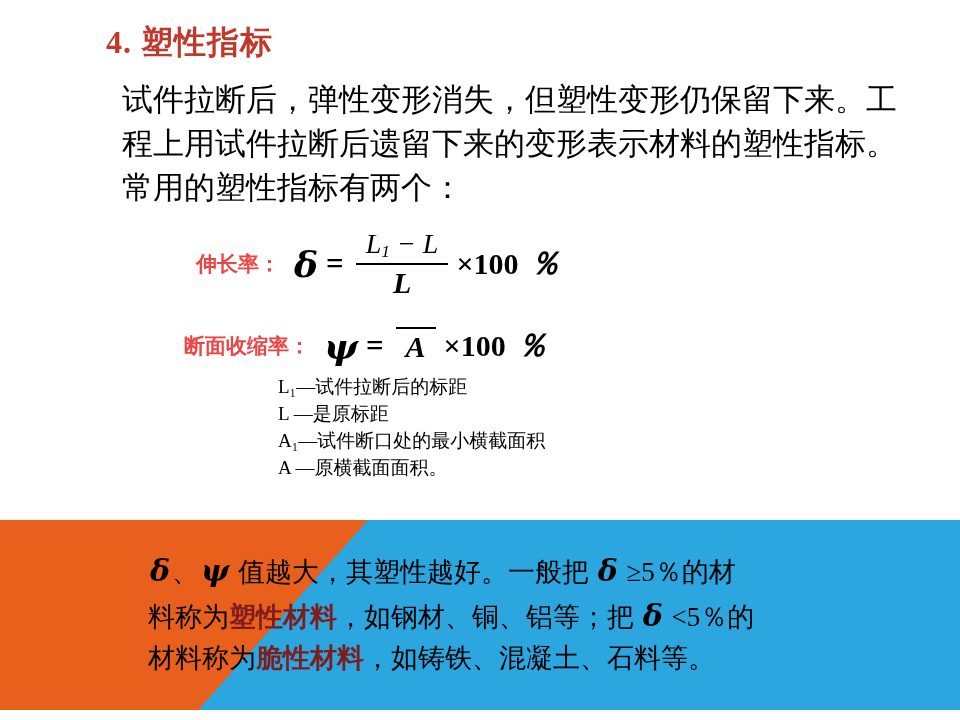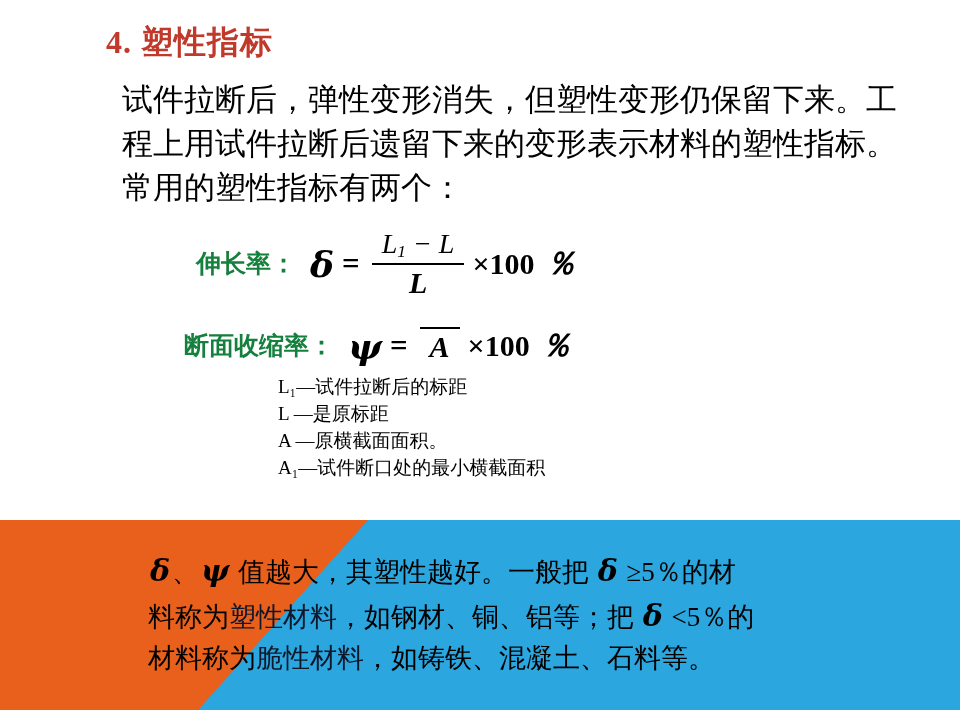--- a/index.html
+++ b/index.html
@@ -59,23 +59,23 @@
   .formula-row {
     display: flex;
     align-items: center;
     margin-bottom: 6px;
   }
   .formula-row.row1 { padding-left: 90px; }
   .formula-row.row2 { padding-left: 78px; margin-top: 24px; }
 
   .formula-label {
     font-family: "Liberation Serif", serif;
-    font-size: 25px;
-    font-weight: bold;
-    color: #15803d;
+    font-size: 21px;
+    font-weight: bold;
+    color: #ef4444;
     white-space: nowrap;
   }
 
   .sym {
     font-family: "DejaVu Serif", serif;
     font-style: italic;
     font-weight: bold;
     font-size: 36px;
     margin: 0 6px 0 14px;
   }
@@ -173,22 +173,22 @@
     position: absolute;
     left: 148px;
     top: 28px;
     width: 790px;
     color: #000;
     font-family: "Liberation Serif", serif;
     font-size: 27px;
     line-height: 1.5;
   }
   .band-text .red {
-    color: #0f172a;
-    font-weight: normal;
+    color: #7f1d1d;
+    font-weight: bold;
   }
   .band-text .gsym {
     font-family: "DejaVu Serif", serif;
     font-style: italic;
     font-weight: bold;
     font-size: 30px;
     padding: 0 2px;
   }
 </style>
 </head>
@@ -227,22 +227,22 @@
         </span>
         <span class="tail">×100</span>
         <span class="pct">％</span>
       </div>
 
     </div>
 
     <div class="legend">
       <div>L₁—试件拉断后的标距</div>
       <div>L —是原标距</div>
+      <div>A₁—试件断口处的最小横截面积</div>
       <div>A —原横截面面积。</div>
-      <div>A₁—试件断口处的最小横截面积</div>
     </div>
 
   </div>
 
   <div class="band">
     <div class="orange-left"></div>
     <div class="orange-tri"></div>
 
     <div class="band-text">
       <div>

